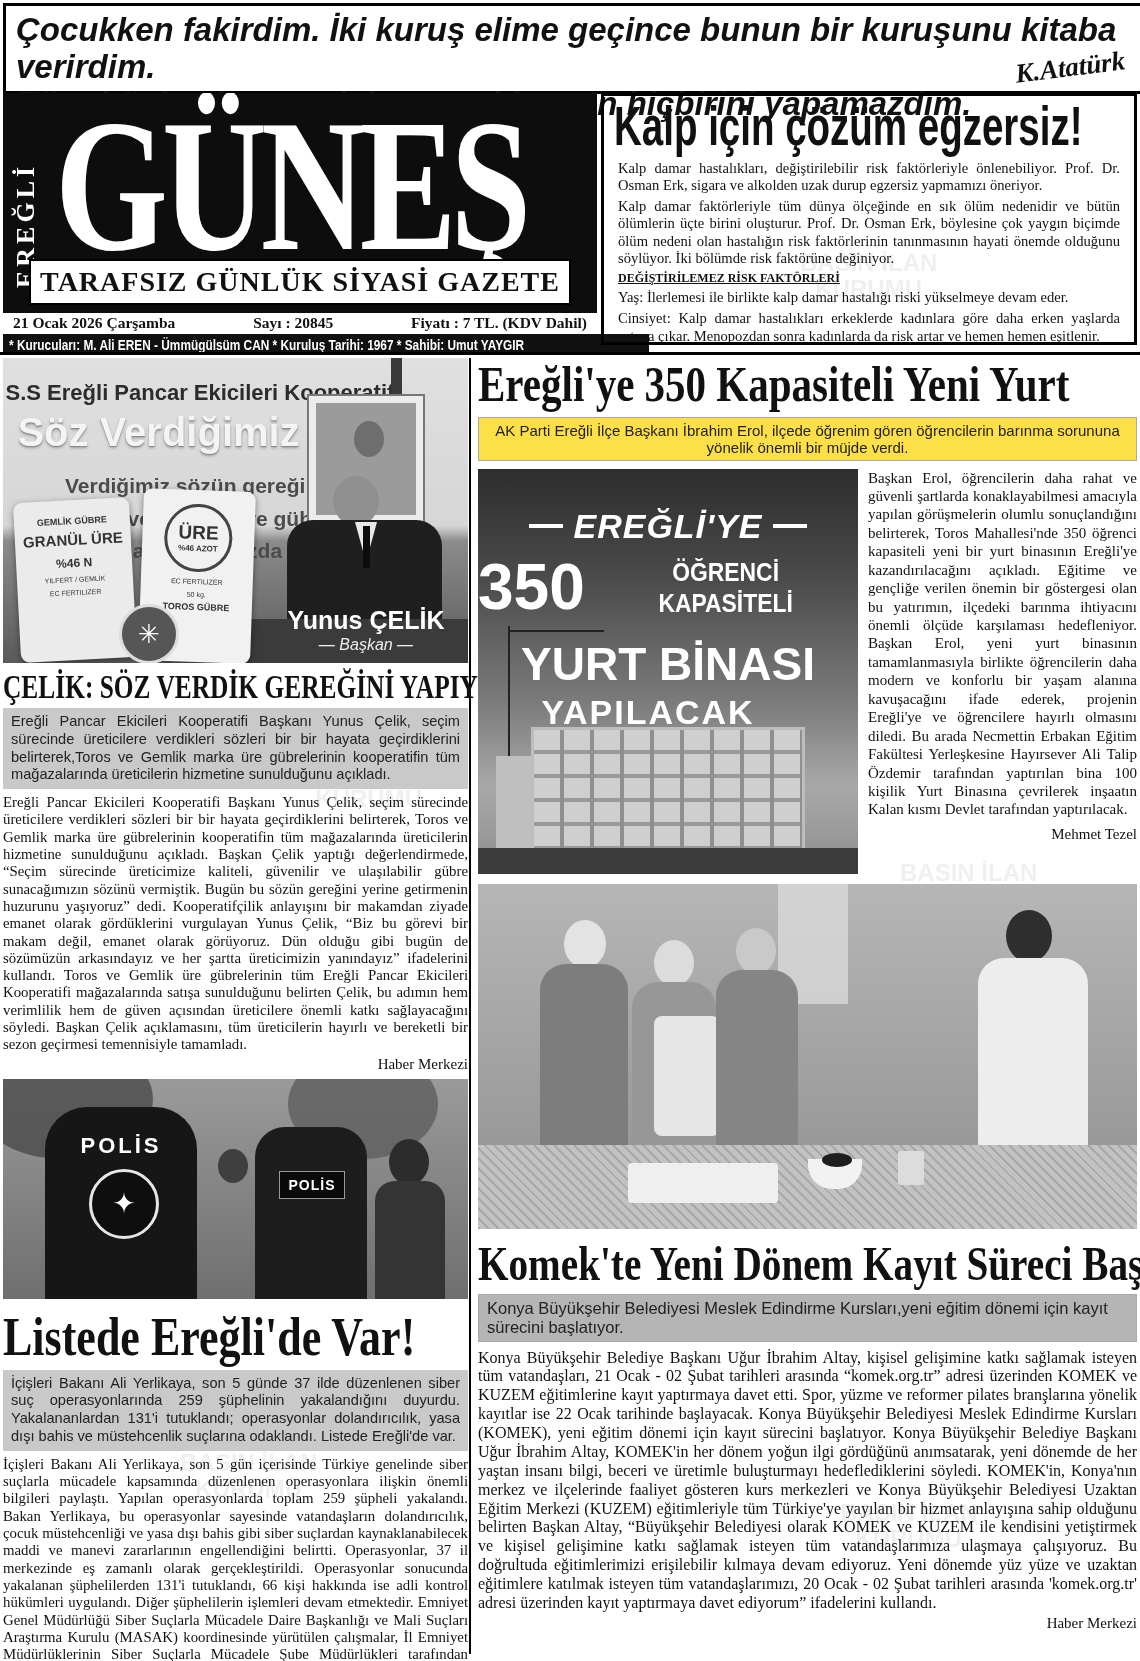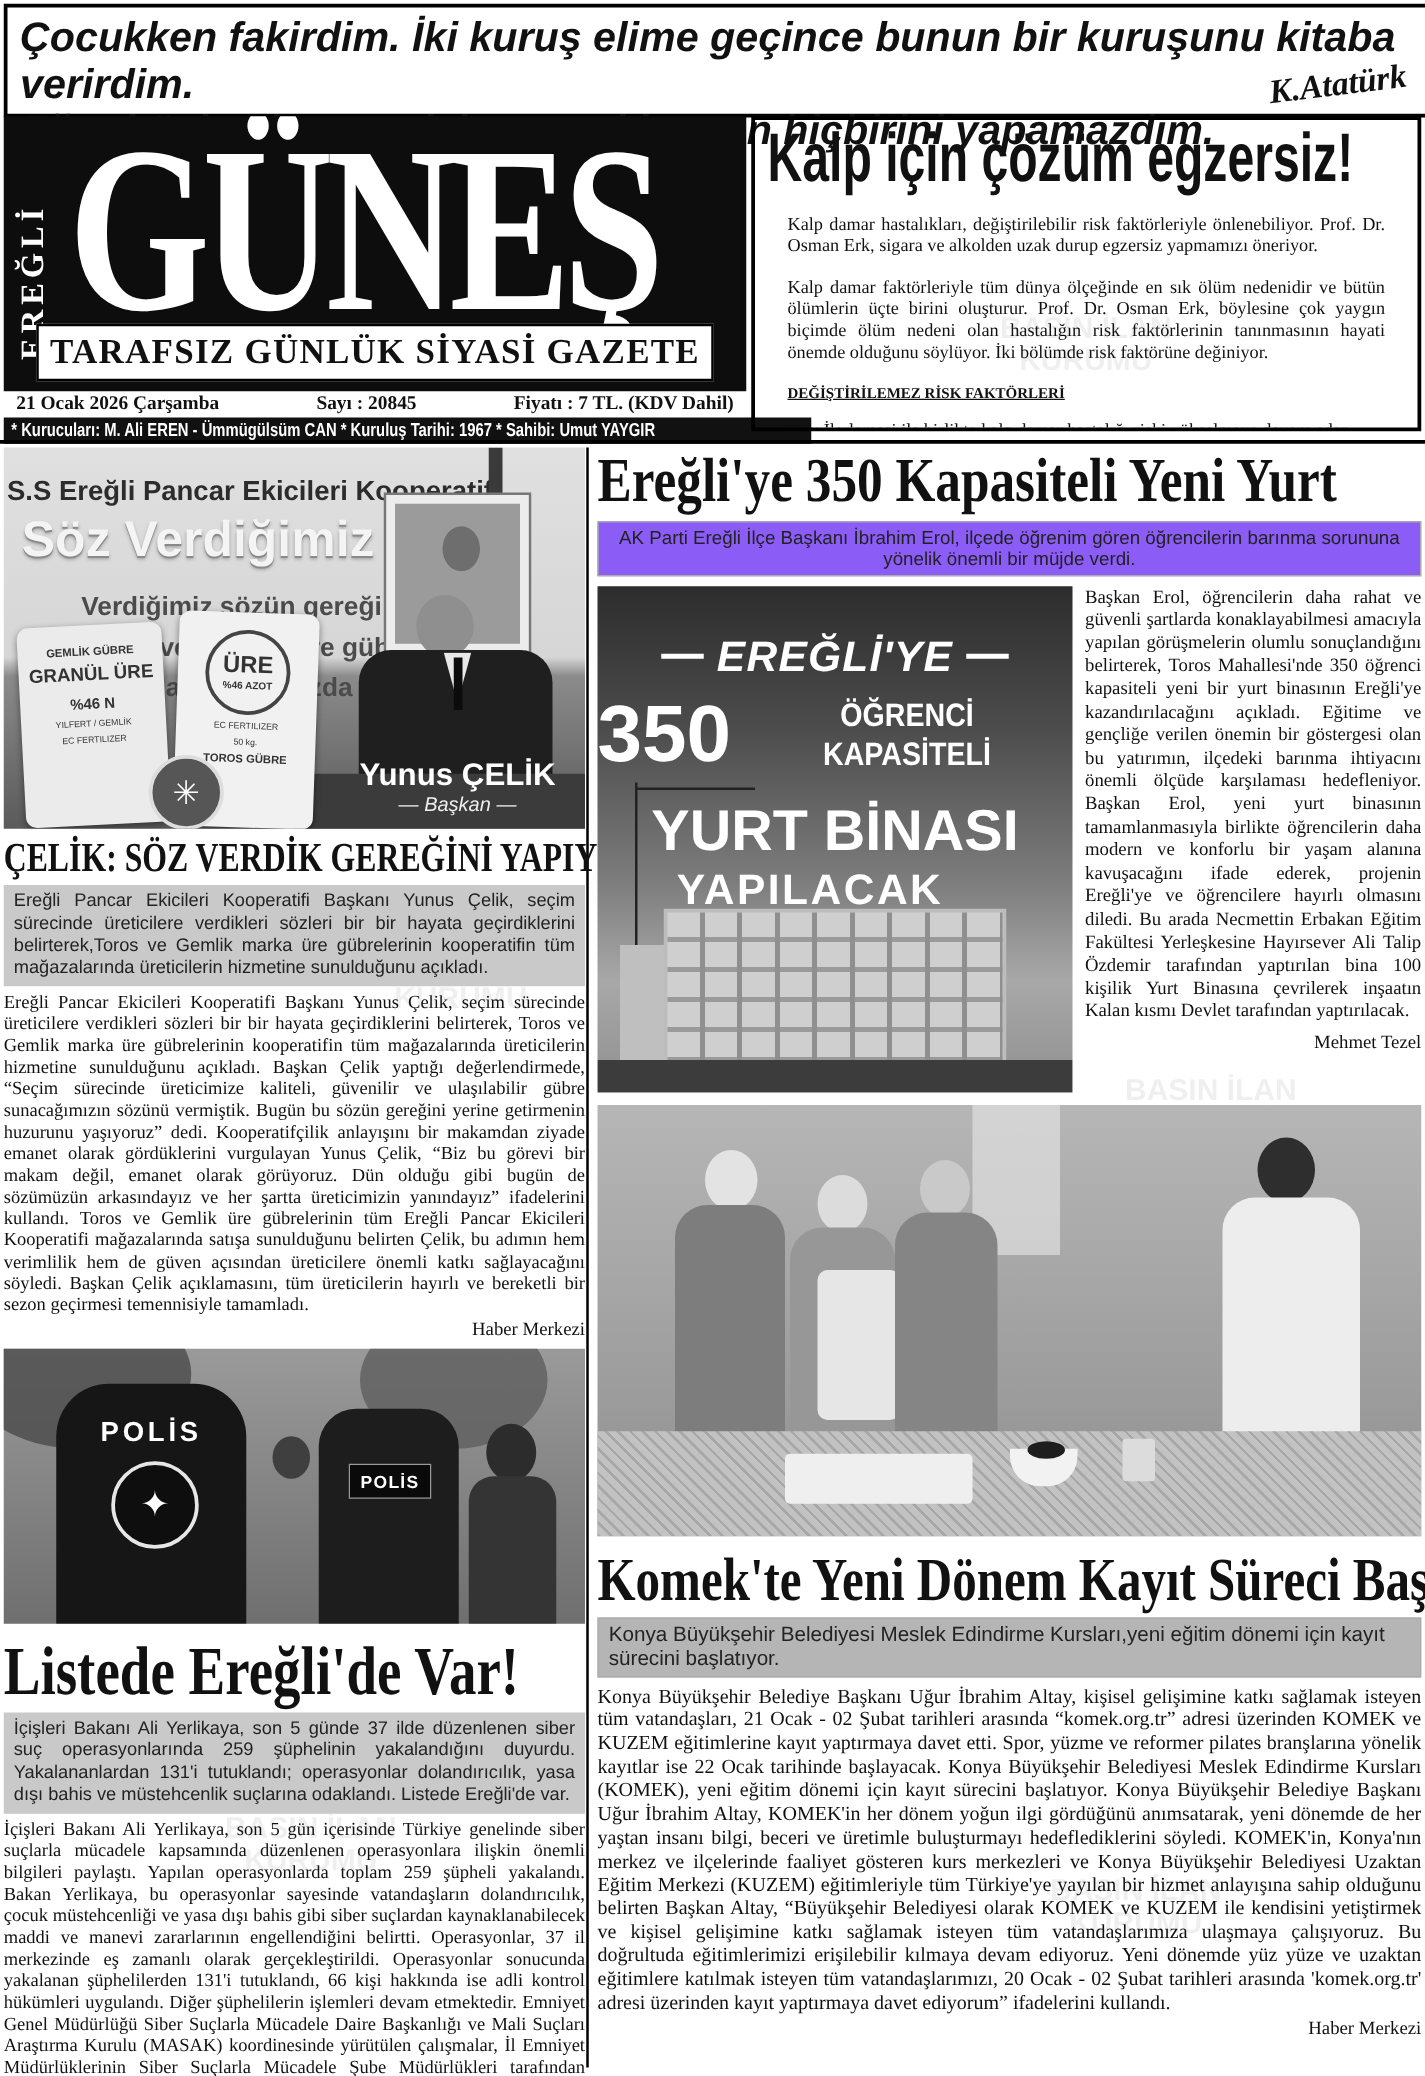--- a/index.html
+++ b/index.html
@@ -34,21 +34,21 @@
             font-family:"Liberation Sans",sans-serif;font-weight:bold;font-size:15px;
             display:flex;align-items:center;padding-left:6px;box-sizing:border-box;}
   #founders .condense{transform:scaleX(.79);}
 
   
   #health{left:601px;top:93px;width:536px;height:252px;border:3px solid #000;box-sizing:border-box;
           padding:2px 10px;overflow:hidden;}
   #health h1{margin:0 0 2px 0;font-family:"Liberation Sans",sans-serif;font-weight:bold;
              font-size:55px;line-height:1.05;}
   #health h1 .condense{transform:scaleX(.70);}
-  #health p{margin:16px;font-size:14.6px;line-height:1.18;}
+  #health p{margin:4px;font-size:14.6px;line-height:1.18;}
   #health .sub{font-weight:bold;font-size:12px;text-decoration:underline;}
 
   
   #hrule{left:0;top:352px;width:1140px;height:3px;background:#000;}
   #vrule{left:469px;top:358px;width:2px;height:1296px;background:#000;}
 
   
   #leftcol{left:3px;top:358px;width:465px;}
   
   #ad{position:relative;width:465px;height:305px;background:linear-gradient(180deg,#e0e0e0 0%,#d6d6d6 55%,#8b8b8b 60%,#5a5a5a 100%);overflow:hidden;}
@@ -118,21 +118,21 @@
   #police .head4{position:absolute;left:215px;top:70px;width:30px;height:34px;border-radius:50%;background:#3f3f3f;}
 
   
   #listede h2{margin:10px 0 6px 0;font-weight:bold;font-size:55px;line-height:1;}
   #listede h2 .condense{transform:scaleX(.80);}
 
   
   #rightcol{left:478px;top:358px;width:659px;}
   #yurt h2{margin:0 0 6px 0;font-weight:bold;font-size:50px;line-height:1.05;}
   #yurt h2 .condense{transform:scaleX(.82);}
-  .subbar{background:#8b5cf6;border:1px solid #aaa;font-family:"Liberation Sans",sans-serif;
+  .subbar{background:#fde047;border:1px solid #aaa;font-family:"Liberation Sans",sans-serif;
           font-size:15px;color:#222;text-align:center;padding:4px 4px;}
   #yurtrow{display:flex;margin-top:8px;}
   #yurtimg{position:relative;width:380px;height:405px;flex:none;overflow:hidden;
            background:linear-gradient(180deg,#2d2d2d 0%,#4c4c4c 28%,#7c7c7c 58%,#a8a8a8 78%,#8f8f8f 100%);}
   .yi{color:#fff;font-family:"Liberation Sans",sans-serif;font-weight:bold;text-align:center;}
   #yi1{position:absolute;left:0;top:38px;width:380px;font-size:34px;font-style:italic;letter-spacing:1px;}
   #yi1:before,#yi1:after{content:"";display:inline-block;width:34px;height:4px;background:#fff;
         vertical-align:middle;margin:0 10px 6px 10px;}
   #yirow{position:absolute;left:0;top:88px;width:380px;display:flex;align-items:center;justify-content:center;gap:8px;}
   #yibig{font-size:64px;line-height:.95;}

